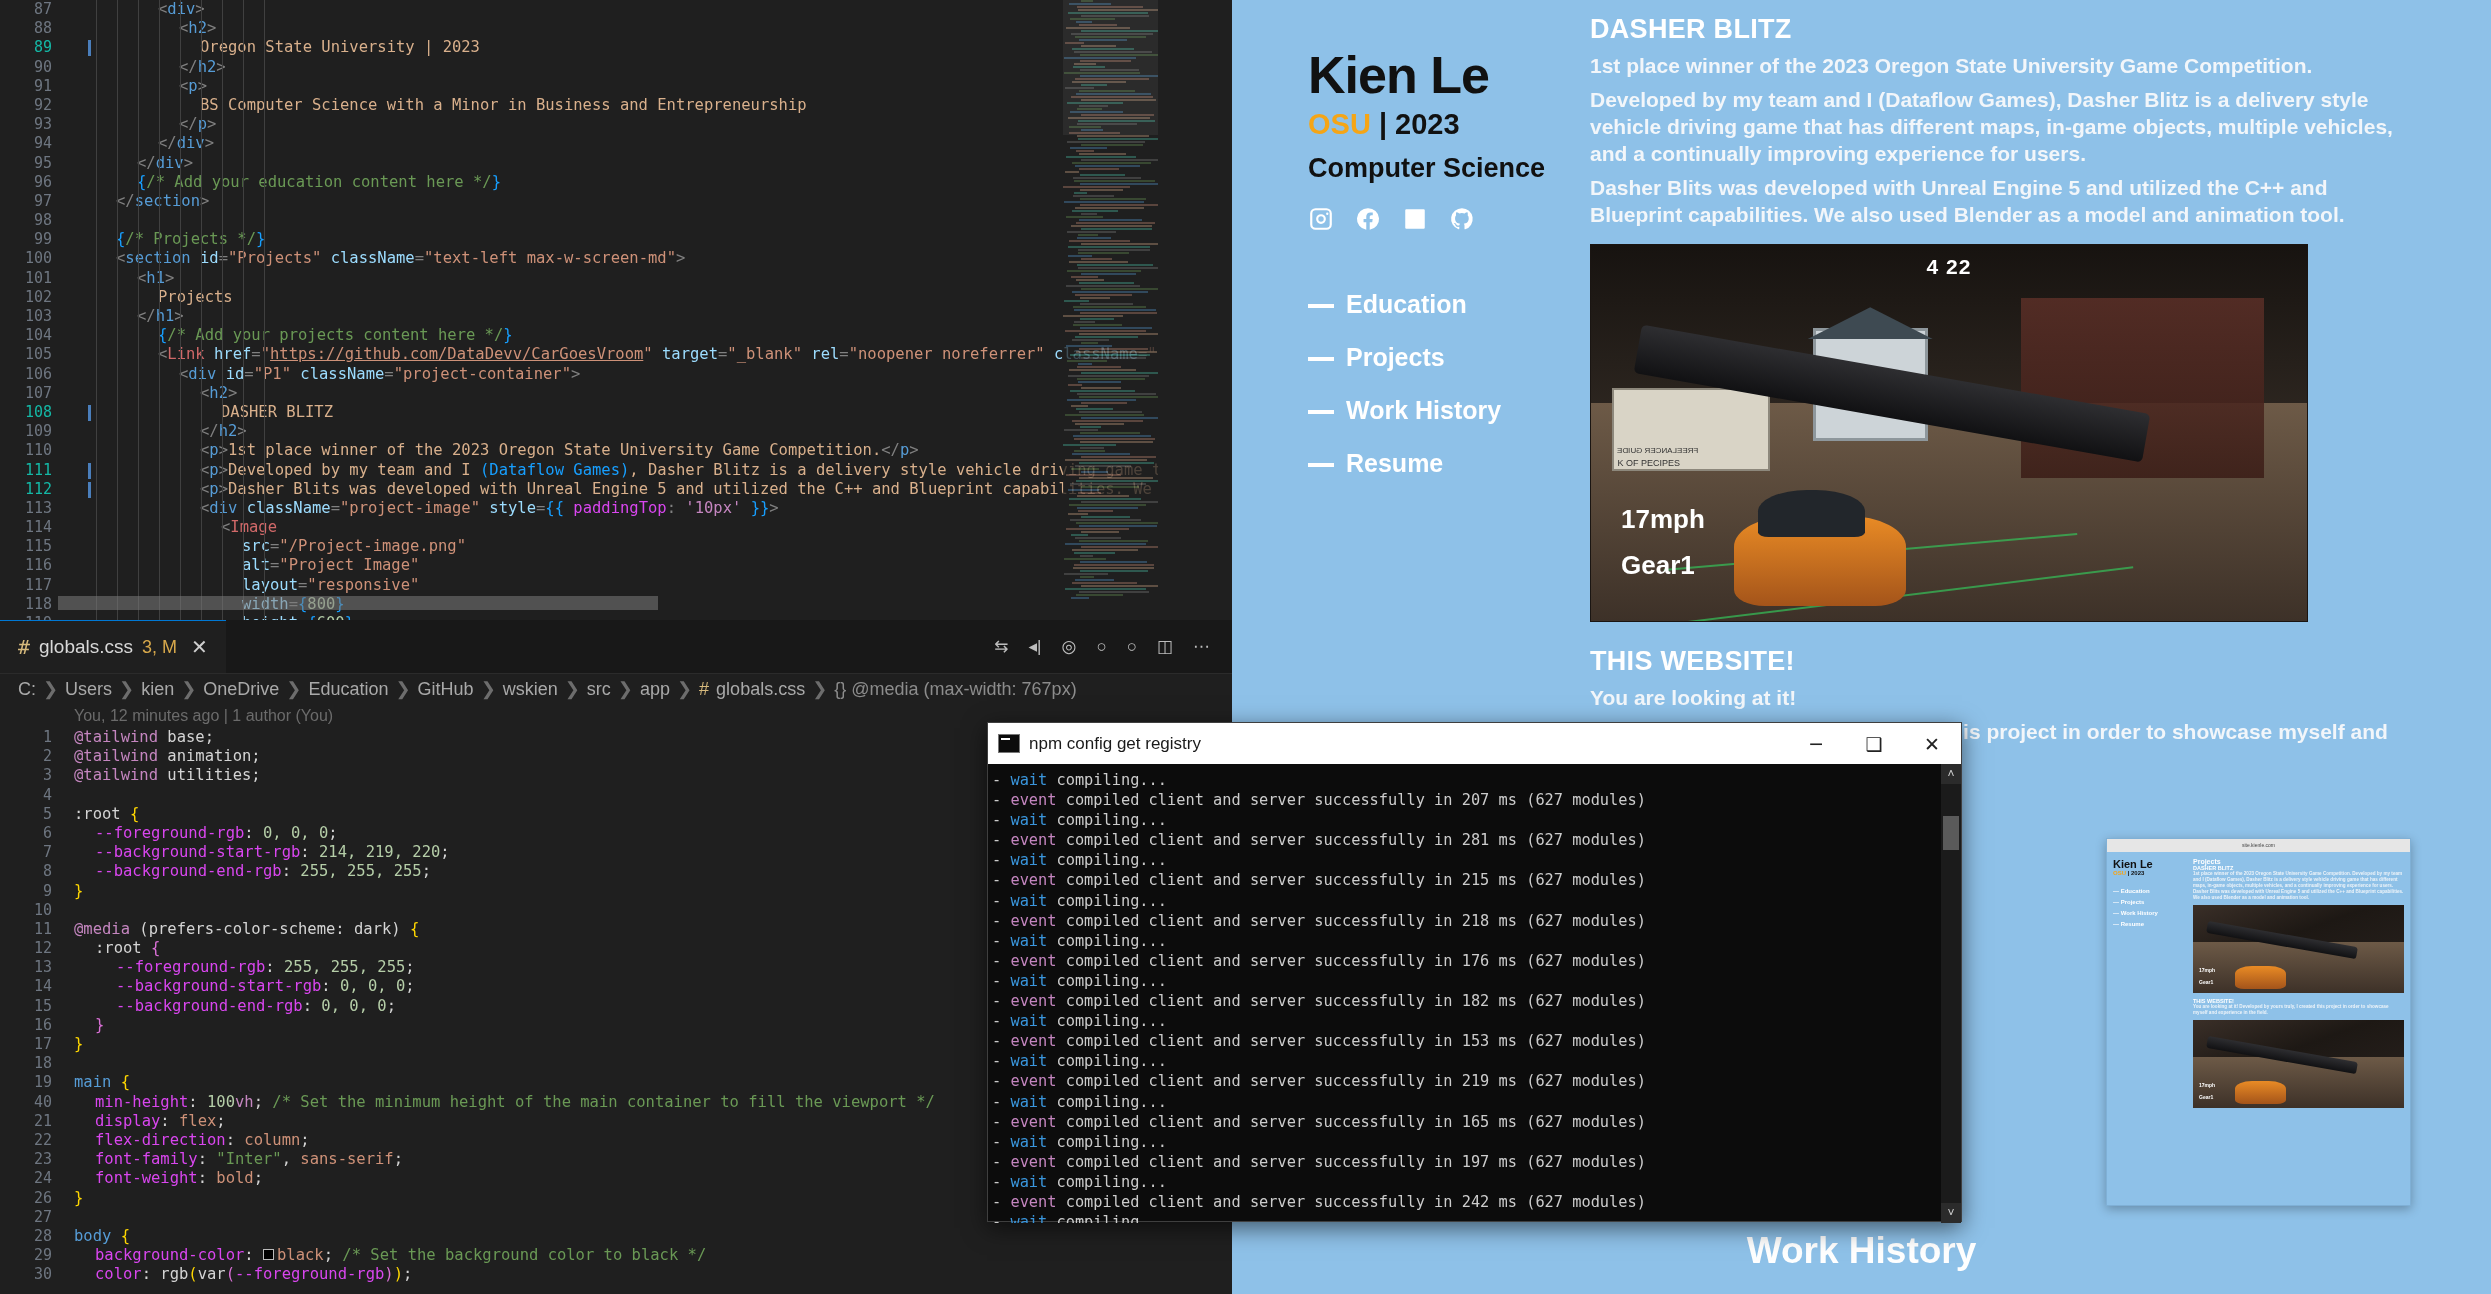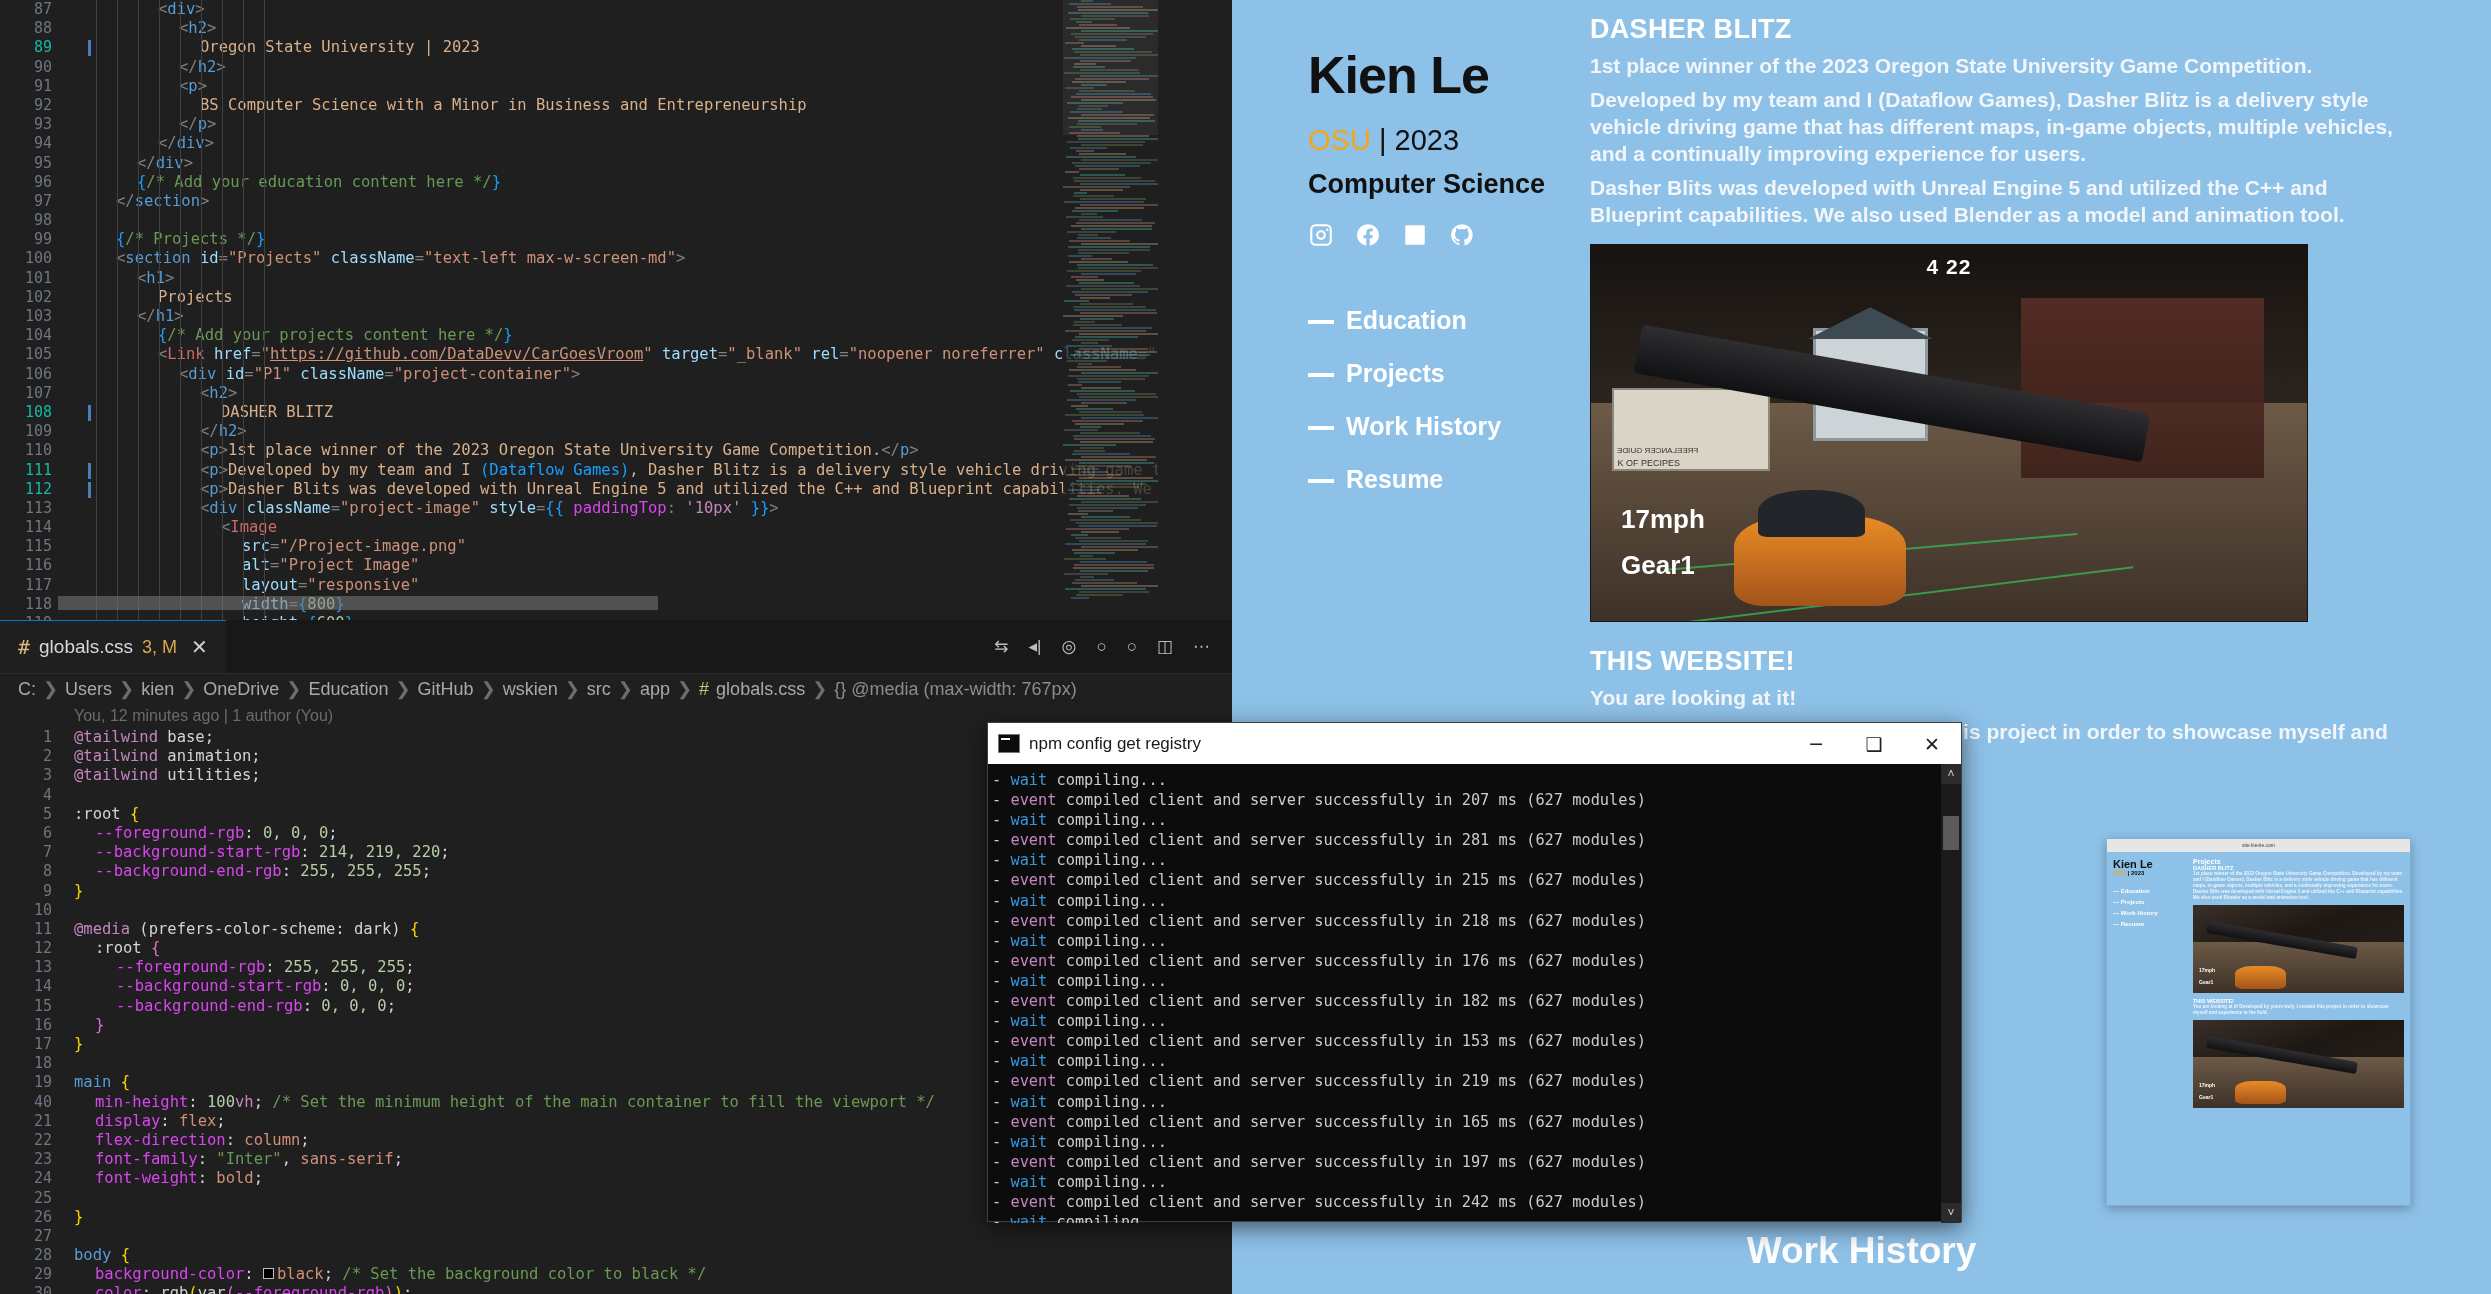--- a/index.html
+++ b/index.html
@@ -103,21 +103,21 @@
   #browser {
     position:absolute; left:1232px; top:0; width:1259px; height:1294px;
     background:#8ec1e8; overflow:hidden;
     font-family:"Liberation Sans", sans-serif;
   }
   .hero { display:flex; }
   .hero-left {
     width:340px; padding-top:45px; padding-left:76px;
   }
   .hero-name { font-size:52px; font-weight:bold; color:#111; letter-spacing:-1px;}
-  .hero-sub { font-size:29px; font-weight:normal; color:#111; margin-top:19px;}
+  .hero-sub { font-size:29px; font-weight:bold; color:#111; margin-top:3px;}
   .hero-sub .osu { color:#f5a516; }
   .hero-major { font-size:27px; font-weight:bold; color:#111; margin-top:12px;}
   .socials { display:flex; gap:21px; margin-top:22px; }
   .socials svg { width:26px; height:26px; fill:#fff; }
   .navlist { margin-top:54px; display:flex; flex-direction:column; gap:24px; }
   .navitem { font-size:25px; font-weight:bold; color:#fff; }
   .navitem .dash { display:inline-block; width:26px; border-top:4px solid #fff; vertical-align:middle; margin-right:12px;}
 
   .hero-right { flex:1; padding:14px 80px 0 18px; }
   .proj-title { font-size:27px; font-weight:bold; color:#fff; letter-spacing:.3px;}
@@ -570,21 +570,20 @@
         <div class="cl"><span class="ln">15</span><span style="padding-left: 42px;"><span class="prop">--background-end-rgb</span><span class="ct">: </span><span class="num">0, 0, 0</span><span class="ct">;</span></span></div>
         <div class="cl"><span class="ln">16</span><span style="padding-left: 21px;"><span class="brace2">}</span></span></div>
         <div class="cl"><span class="ln">17</span><span style="padding-left: 0px;"><span class="brace">}</span></span></div>
         <div class="cl"><span class="ln">18</span><span style="padding-left: 0px;"></span></div>
         <div class="cl"><span class="ln">19</span><span style="padding-left: 0px;"><span class="tag">main </span><span class="brace">{</span></span></div>
         <div class="cl"><span class="ln">40</span><span style="padding-left: 21px;"><span class="prop">min-height</span><span class="ct">: </span><span class="num">100</span><span class="kw">vh</span><span class="ct">; </span><span class="cmt">/* Set the minimum height of the main container to fill the viewport */</span></span></div>
         <div class="cl"><span class="ln">21</span><span style="padding-left: 21px;"><span class="prop">display</span><span class="ct">: </span><span class="val">flex</span><span class="ct">;</span></span></div>
         <div class="cl"><span class="ln">22</span><span style="padding-left: 21px;"><span class="prop">flex-direction</span><span class="ct">: </span><span class="val">column</span><span class="ct">;</span></span></div>
         <div class="cl"><span class="ln">23</span><span style="padding-left: 21px;"><span class="prop">font-family</span><span class="ct">: </span><span class="cmt">"Inter"</span><span class="ct">, </span><span class="val">sans-serif</span><span class="ct">;</span></span></div>
         <div class="cl"><span class="ln">24</span><span style="padding-left: 21px;"><span class="prop">font-weight</span><span class="ct">: </span><span class="val">bold</span><span class="ct">;</span></span></div>
-        <div class="cl"><span class="ln">25</span><span style="padding-left: 0px;"></span></div>
         <div class="cl"><span class="ln">26</span><span style="padding-left: 0px;"><span class="brace">}</span></span></div>
         <div class="cl"><span class="ln">27</span><span style="padding-left: 0px;"></span></div>
         <div class="cl"><span class="ln">28</span><span style="padding-left: 0px;"><span class="tag">body </span><span class="brace">{</span></span></div>
         <div class="cl"><span class="ln">29</span><span style="padding-left: 21px;"><span class="prop">background-color</span><span class="ct">: </span><span style="display: inline-block; width: 11px; height: 11px; background: rgb(0, 0, 0); border: 1px solid rgb(187, 187, 187); margin-right: 3px;"></span><span class="val">black</span><span class="ct">; </span><span class="cmt">/* Set the background color to black */</span></span></div>
         <div class="cl"><span class="ln">30</span><span style="padding-left: 21px;"><span class="prop">color</span><span class="ct">: </span><span class="ct">rgb</span><span class="brace">(</span><span class="ct">var</span><span class="brace2">(</span><span class="prop">--foreground-rgb</span><span class="brace2">)</span><span class="brace">)</span><span class="ct">;</span></span></div>
       </div>
   </div>
 </div>
 
 <div id="browser">

